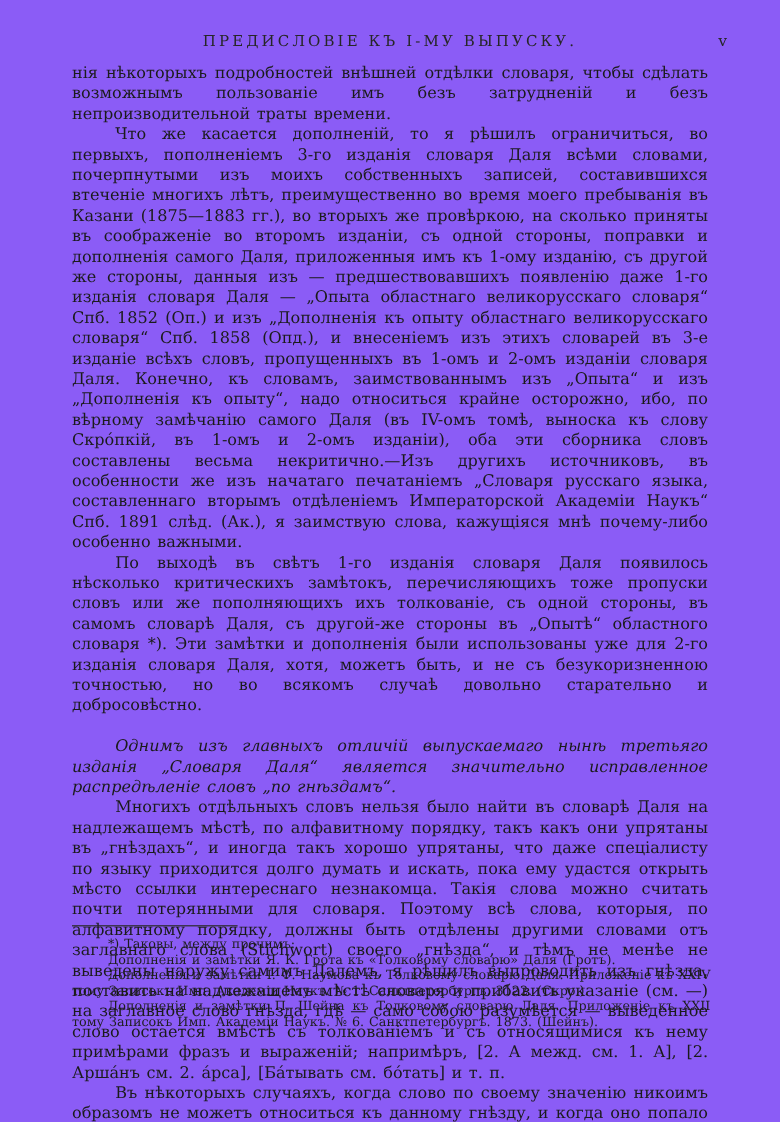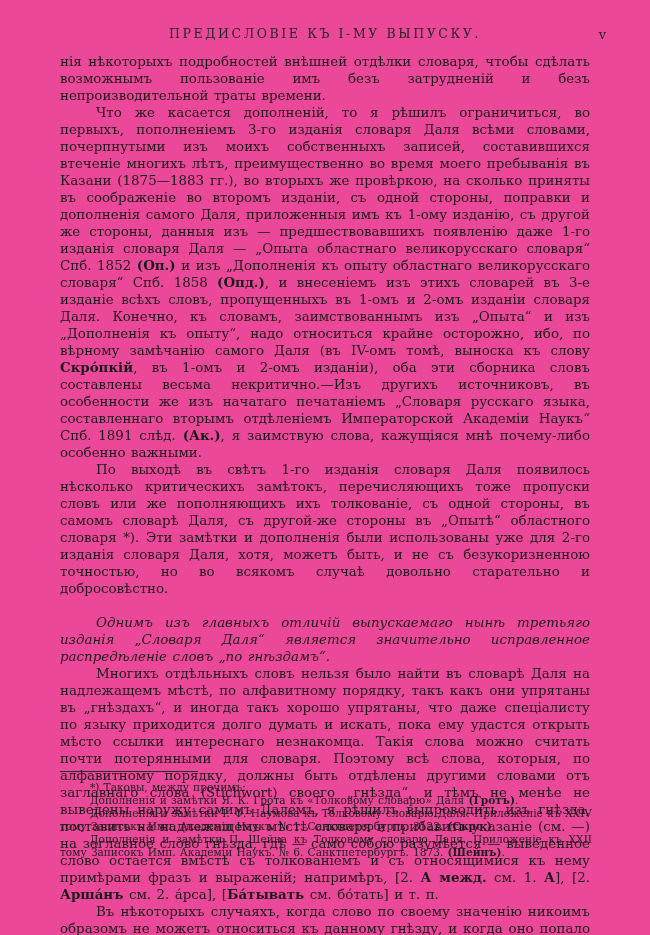--- a/index.html
+++ b/index.html
@@ -1,20 +1,20 @@
 <!DOCTYPE html>
 <html lang="ru"><head>
 <meta charset="utf-8">
 <style>
   html,body{margin:0;padding:0;background:#d8d6d2;}
   .page{
     position:relative;
     width:650px;height:935px;
     margin:0 auto;
-    background:#ec4899;
+    background:#8b5cf6;
     color:#1c1c1c;
     font-family:"DejaVu Serif","Liberation Serif",serif;
     overflow:hidden;
     box-shadow:0 0 4px rgba(0,0,0,.25);
   }
   
   .header{position:absolute;top:26px;left:0;right:0;height:20px;}
   .title{
     text-align:center;
     font-size:12.5px;
@@ -31,21 +31,21 @@
     position:absolute;top:53px;left:60px;width:530px;
     font-size:13.4px;line-height:17px;
     text-align:justify;
     word-spacing:1.2px;
     color:#1b1b1b;
   }
   .bodytext p{margin:0;}
   p.indent{text-indent:36px;}
   p.gap{margin-top:17px;font-style:italic;}
   p.fill{text-align-last:justify;}
-  .b{font-weight:bold;}
+  .b{font-weight:normal;}
   .i{}
   
   .fn-sep{
     position:absolute;left:60px;top:771px;
     width:138px;height:0;
     border-top:1.7px solid #2b2b2b;
   }
   .footnotes{
     position:absolute;top:781px;left:60px;width:532px;
     font-size:10.6px;line-height:13.1px;

